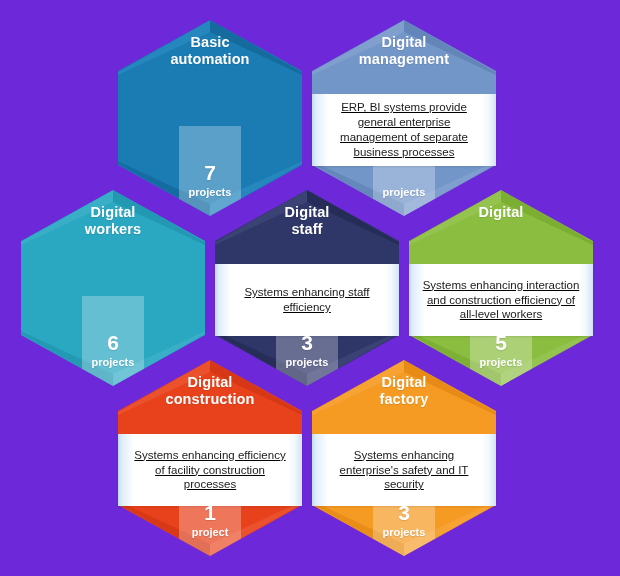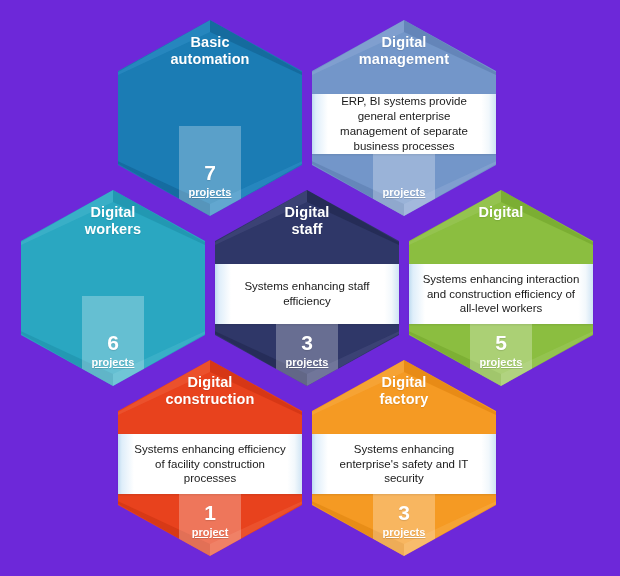--- a/index.html
+++ b/index.html
@@ -52,45 +52,44 @@
     text-align:center;color:#ffffff;
     font-weight:bold;font-size:14.5px;line-height:1.18;
     letter-spacing:.1px;
     text-shadow:0 1px 1px rgba(0,0,0,.10);
     padding:0 14px;box-sizing:border-box;
   }
 
   
   .hex .band{
     position:absolute;left:0;right:0;
-    top:74px;height:60px;
+    top:74px;height:72px;
     background:#ffffff;
     background-image:
       linear-gradient(90deg,#bfdcf0 0%,#dfeefa 4px,#ffffff 16px,#ffffff 92%,#f2f8fc 96%,#cfe4f4 100%);
     box-shadow:0 1px 2px rgba(0,0,0,.10);
-    display:flex;align-items:center;justify-content:center;
+    display:flex;align-items:center;justify-content:center;text-decoration:underline;
   }
   .hex .band .desc{
     text-align:center;color:#1a1a1a;
     font-size:11.5px;line-height:1.30;
     padding:0 13px;
   }
 
   .hex .count{
     position:absolute;left:50%;transform:translateX(-50%);
     bottom:18px;width:90px;text-align:center;color:#ffffff;
   }
   .hex .count .num{
     display:block;font-size:21px;font-weight:bold;line-height:1;
     margin-bottom:4px;text-shadow:0 1px 1px rgba(0,0,0,.12);
   }
   .hex .count .unit{
     display:block;font-size:11px;font-weight:bold;line-height:1;
     text-shadow:0 1px 1px rgba(0,0,0,.12);
-    text-decoration:underline;
   }
 
   
   #hex-basic-automation      {left:118px; top:20px;  z-index:7;}
   #hex-digital-management    {left:312px; top:20px;  z-index:6;}
   #hex-digital-factory       {left:21px;  top:190px; z-index:5;}
   #hex-digital-staff         {left:215px; top:190px; z-index:4;}
   #hex-digital-communications{left:409px; top:190px; z-index:3;}
   #hex-digital-construction  {left:118px; top:360px; z-index:2;}
   #hex-digital-security      {left:312px; top:360px; z-index:1;}

